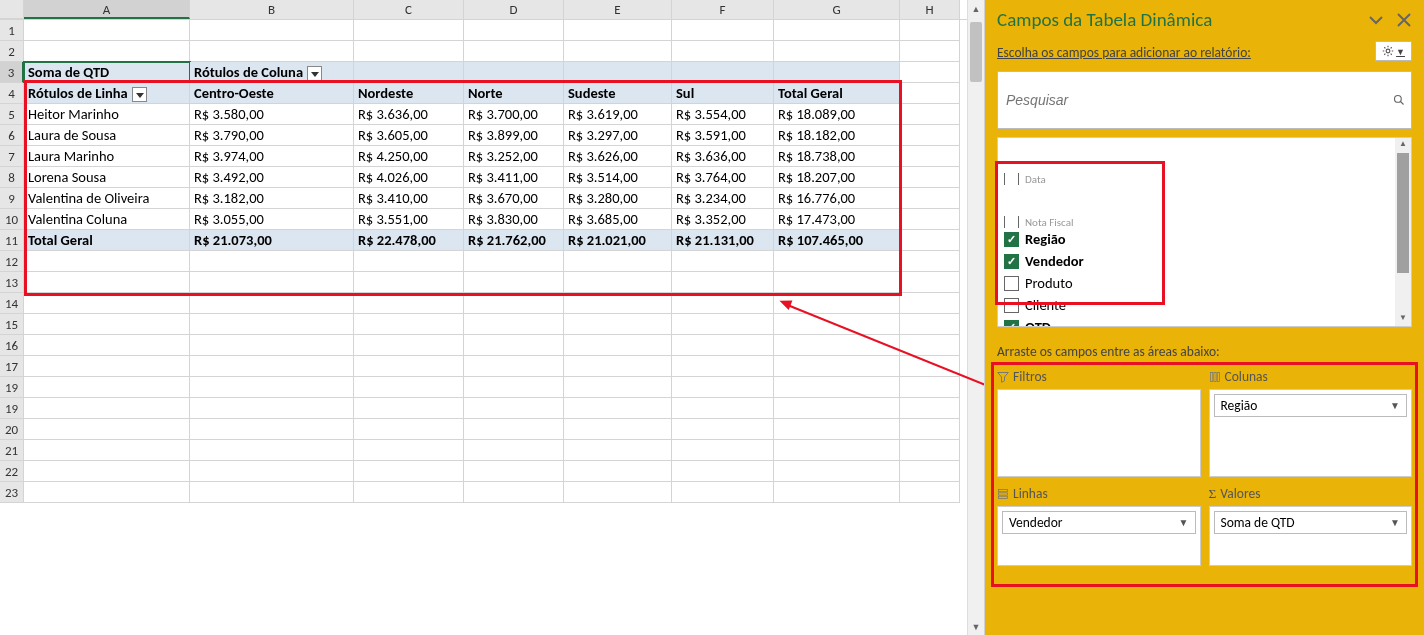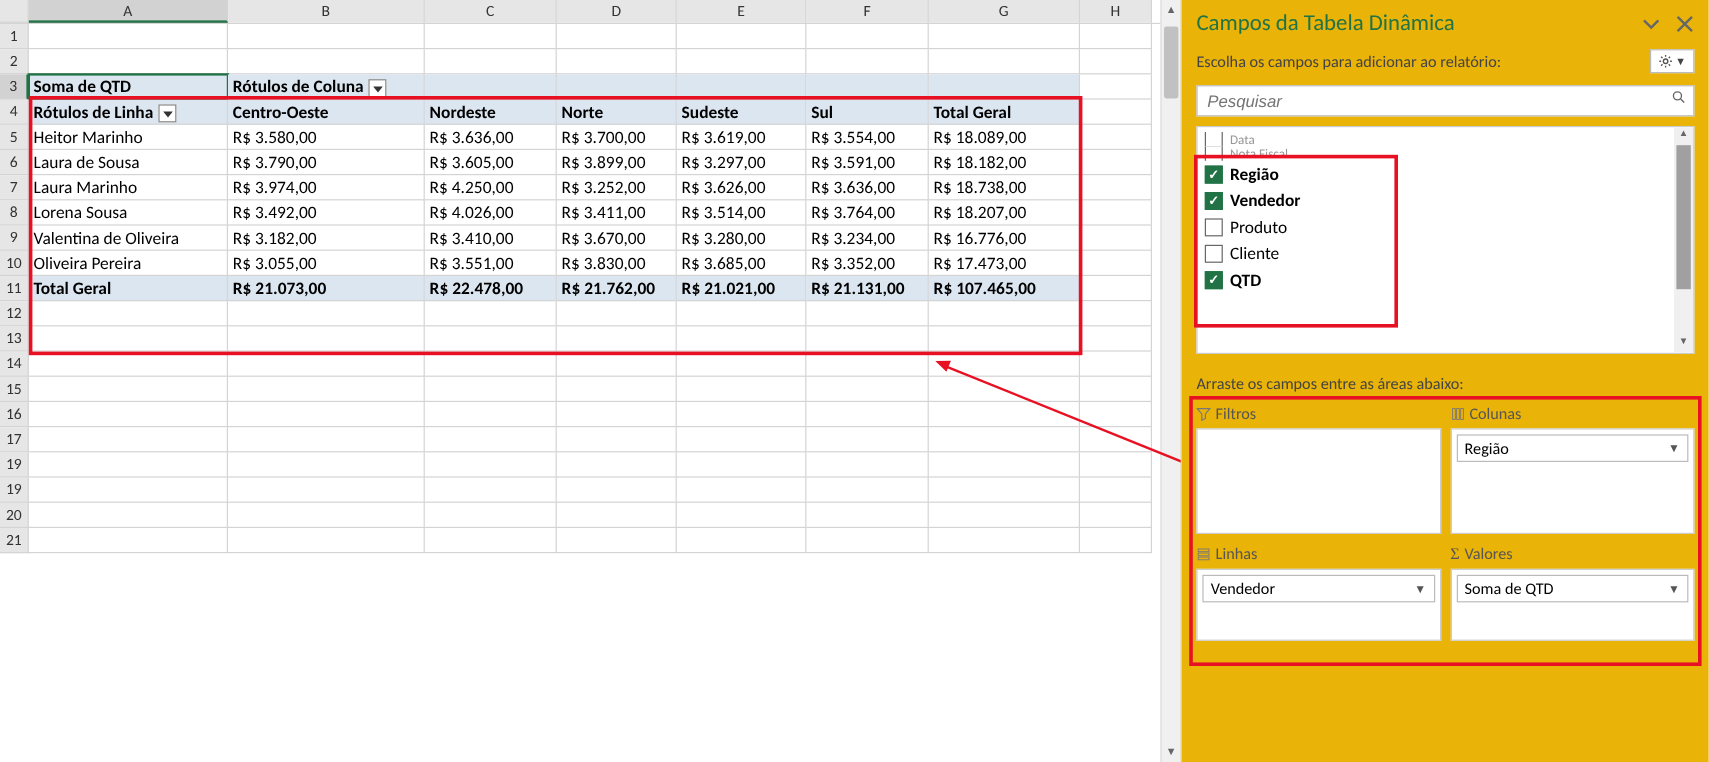--- a/index.html
+++ b/index.html
@@ -36,29 +36,29 @@
   .arrow-head { position:absolute; width:0;height:0;border-left:5px solid transparent;border-right:5px solid transparent;border-bottom:12px solid #e81123; transform-origin:center; pointer-events:none;}
   .vscroll { position:absolute; right:0; top:0; bottom:0; width:17px; background:#f0f0f0; border-left:1px solid #ddd;}
   .vthumb { position:absolute; left:2px; right:2px; top:22px; height:60px; background:#c1c1c1; border-radius:2px;}
   .varrow { position:absolute; left:0; right:0; height:17px; text-align:center; font-size:9px; color:#666; line-height:17px;}
   
   .panel { flex:1; background:#eab308; border-left:1px solid #d0d0d0; padding:8px 12px; position:relative; display:flex; flex-direction:column; }
   .panel-head { display:flex; align-items:center; justify-content:space-between; margin-bottom:10px; }
   .panel-title { font-size:19px; color:#217346; }
   .head-btns { display:flex; gap:12px; }
   .icn { width:16px; height:16px; cursor:pointer; color:#666; }
-  .panel-sub { font-size:13.5px; color:#444; margin-bottom:10px; display:flex; align-items:center; justify-content:space-between; }
+  .panel-sub { font-size:13.5px; color:#444; margin-bottom:10px; display:flex; align-items:flex-end; justify-content:space-between;text-decoration:underline; }
   .gear-btn { border:1px solid #bbb; background:#fff; padding:3px 6px; display:flex; align-items:center; gap:2px; cursor:pointer; }
-  .search-box { display:flex; border:1px solid #bbb; background:#fff; padding:3px 6px; margin-bottom:8px; }
+  .search-box { display:flex; align-items:center; border:1px solid #bbb; background:#fff; padding:19px 6px; margin-bottom:8px; }
   .search-box input { flex:1; border:none; outline:none; background:transparent; font-size:14px; color:#888; font-style:italic; }
   .field-scroll { border:1px solid #ccc; background:#fff; height:190px; overflow:hidden; position:relative; }
   .field-list { padding:4px 0; }
   .field-item { display:flex; align-items:center; padding:2px 6px; font-size:14.5px; gap:6px; }
   .field-item.bold { font-weight:700; }
-  .field-item.cut { color:#999; height:12px; overflow:hidden; font-size:11px;}
+  .field-item.cut { color:#999; height:12px; overflow:hidden; font-size:11px;margin-top:31px;}
   .chk { width:15px; height:15px; border:1px solid #666; background:#fff; display:inline-flex; align-items:center; justify-content:center; }
   .chk.on { background:#217346; border-color:#217346; color:#fff; font-size:11px; font-weight:bold; }
   .field-scroll .sb { position:absolute; right:0; top:0; bottom:0; width:16px; background:#f0f0f0; }
   .field-scroll .sb .th{ position:absolute; left:2px; right:2px; top:15px; height:120px; background:#a0a0a0;}
   .drag-label { font-size:13.5px; color:#444; margin:16px 0 8px; }
   .areas { display:grid; grid-template-columns:1fr 1fr; grid-template-rows:auto auto; gap:8px; }
   .area-h { font-size:13.5px; color:#555; display:flex; align-items:center; gap:4px; margin-bottom:4px;}
   .area-box { background:#fff; border:1px solid #ccc; min-height:60px; padding:4px; }
   .area-chip { border:1px solid #bbb; background:#fff; font-size:13.5px; padding:2px 6px; display:flex; align-items:center; justify-content:space-between; }
   .area-chip .dd{ font-size:10px; color:#555;}
@@ -179,21 +179,21 @@
     <div class="cell cB num">R$ 3.182,00</div>
     <div class="cell cC num">R$ 3.410,00</div>
     <div class="cell cD num">R$ 3.670,00</div>
     <div class="cell cE num">R$ 3.280,00</div>
     <div class="cell cF num">R$ 3.234,00</div>
     <div class="cell cG num">R$ 16.776,00</div>
     <div class="cell cH"></div>
       </div>
       <div class="row">
         <div class="row-h">10</div>
-    <div class="cell cA">Oliveira Pereira</div>
+    <div class="cell cA">Valentina Coluna</div>
     <div class="cell cB num">R$ 3.055,00</div>
     <div class="cell cC num">R$ 3.551,00</div>
     <div class="cell cD num">R$ 3.830,00</div>
     <div class="cell cE num">R$ 3.685,00</div>
     <div class="cell cF num">R$ 3.352,00</div>
     <div class="cell cG num">R$ 17.473,00</div>
     <div class="cell cH"></div>
       </div>
     </div>
 
@@ -304,20 +304,42 @@
         <div class="cell cB"></div>
         <div class="cell cC"></div>
         <div class="cell cD"></div>
         <div class="cell cE"></div>
         <div class="cell cF"></div>
         <div class="cell cG"></div>
         <div class="cell cH"></div>
       </div>
       <div class="row">
         <div class="row-h">21</div>
+    <div class="cell cA"></div>
+        <div class="cell cB"></div>
+        <div class="cell cC"></div>
+        <div class="cell cD"></div>
+        <div class="cell cE"></div>
+        <div class="cell cF"></div>
+        <div class="cell cG"></div>
+        <div class="cell cH"></div>
+      </div>
+      <div class="row">
+        <div class="row-h">22</div>
+    <div class="cell cA"></div>
+        <div class="cell cB"></div>
+        <div class="cell cC"></div>
+        <div class="cell cD"></div>
+        <div class="cell cE"></div>
+        <div class="cell cF"></div>
+        <div class="cell cG"></div>
+        <div class="cell cH"></div>
+      </div>
+      <div class="row">
+        <div class="row-h">23</div>
     <div class="cell cA"></div>
         <div class="cell cB"></div>
         <div class="cell cC"></div>
         <div class="cell cD"></div>
         <div class="cell cE"></div>
         <div class="cell cF"></div>
         <div class="cell cG"></div>
         <div class="cell cH"></div>
       </div>
     </div>

